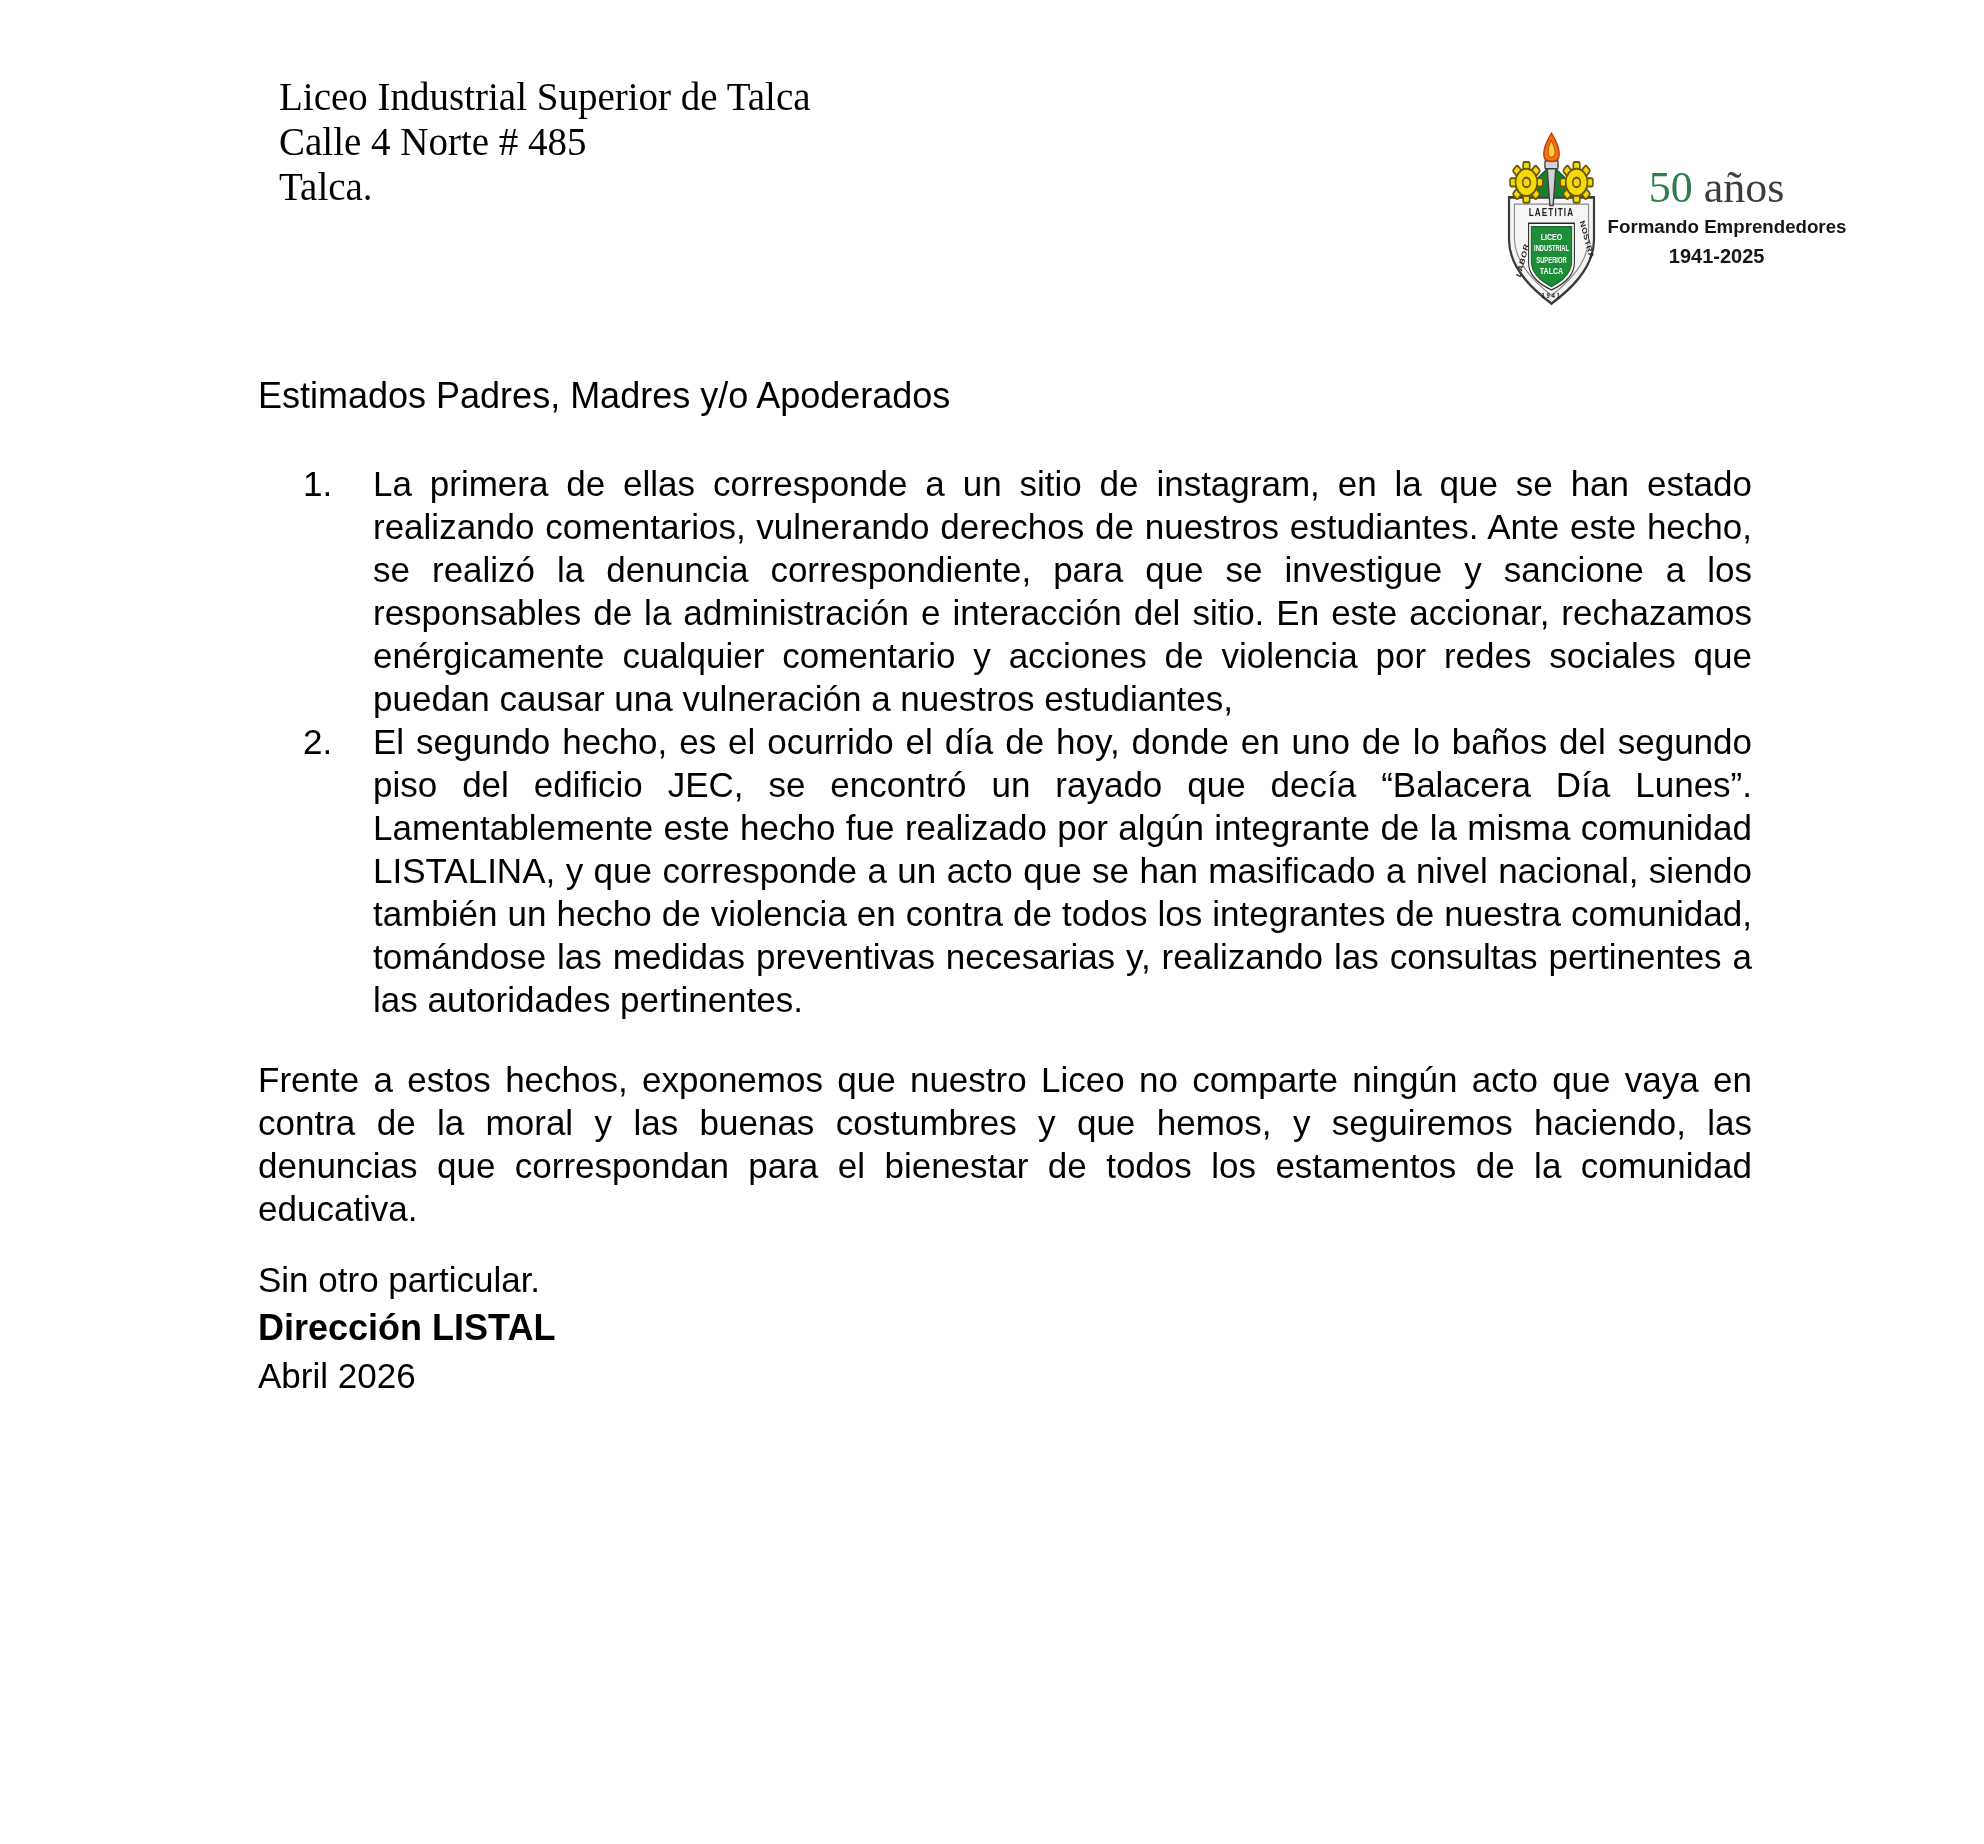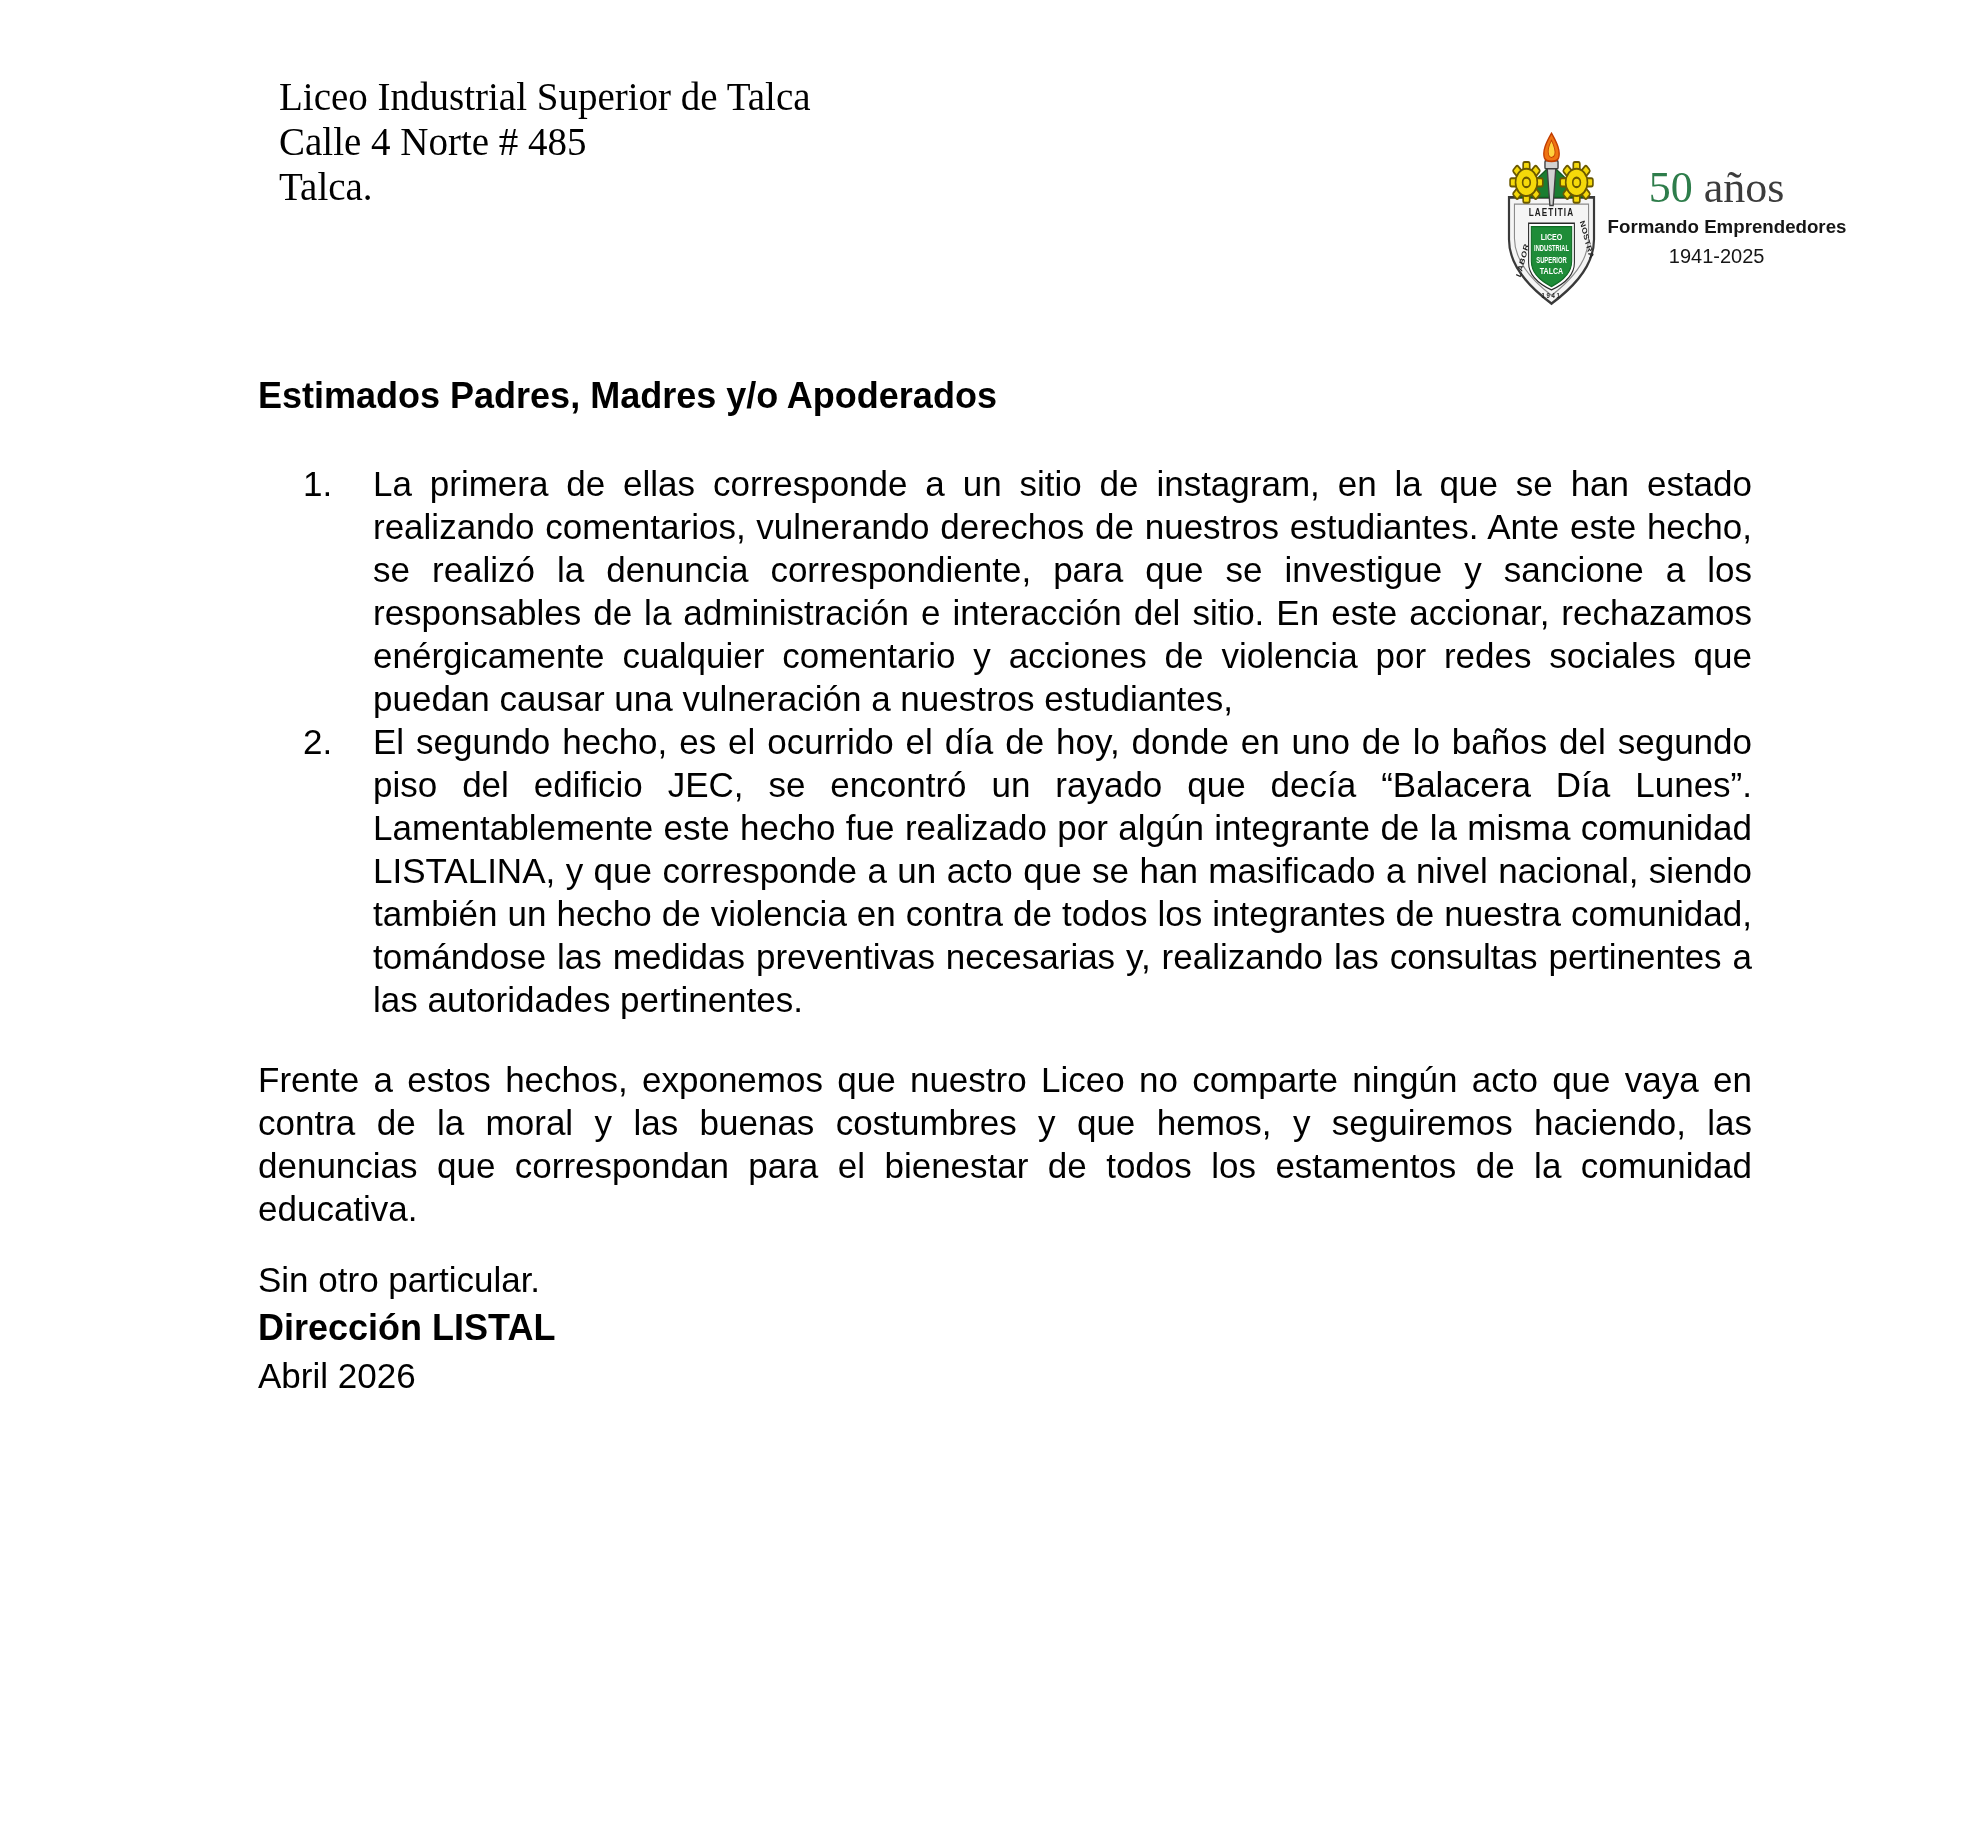--- a/index.html
+++ b/index.html
@@ -21,31 +21,31 @@
   }
 
   
   .logo-block { position: absolute; left: 1497px; top: 132px; display: flex; align-items: flex-start; }
   .crest { width: 109px; height: 177px; flex: none; }
   .anniv { margin-left: 1.6px; padding-top: 33px; width: 218px; text-align: center; }
   .anniv-years { font-family: "Liberation Serif", "DejaVu Serif", serif; font-size: 44px; line-height: 45px; white-space: nowrap; }
   .anniv-years .green { color: #2e7d4b; }
   .anniv-years .dark { color: #3c3c3c; }
   .anniv-tagline { font-size: 18.7px; font-weight: bold; color: #161616; margin-top: 6.2px; white-space: nowrap; }
-  .anniv-range { font-size: 20px; font-weight: normal; color: #161616; margin-top: 7px; }
+  .anniv-range { font-size: 20px; font-weight: bold; color: #161616; margin-top: 7px; }
 
   
   .doc-title {
     position: absolute; left: 0; top: 240px; width: 1985px;
     text-align: center; font-weight: bold; font-size: 37px; line-height: 43px;
   }
 
   
   .body-block { position: absolute; left: 258px; top: 374px; width: 1494px; font-size: 35px; line-height: 43px; }
-  .salutation { font-weight: bold; font-size: 36px; margin: 0 0 45px 0; }
+  .salutation { font-weight: normal; font-size: 36px; margin: 0 0 45px 0; }
   .para { margin: 0; text-align: justify; }
   .list { margin-top: 43px; }
   .list-item { display: flex; align-items: flex-start; }
   .num { flex: none; width: 70px; margin-left: 45px; }
   .li-text { flex: 1; margin: 0; text-align: justify; }
   .closing { margin-top: 37px; }
   .farewell { margin: 28px 0 0 0; }
   .signature { margin: 5.4px 0 0 0; font-weight: bold; font-size: 36px; }
   .date-line { margin: 4.7px 0 0 0; }
 </style>

